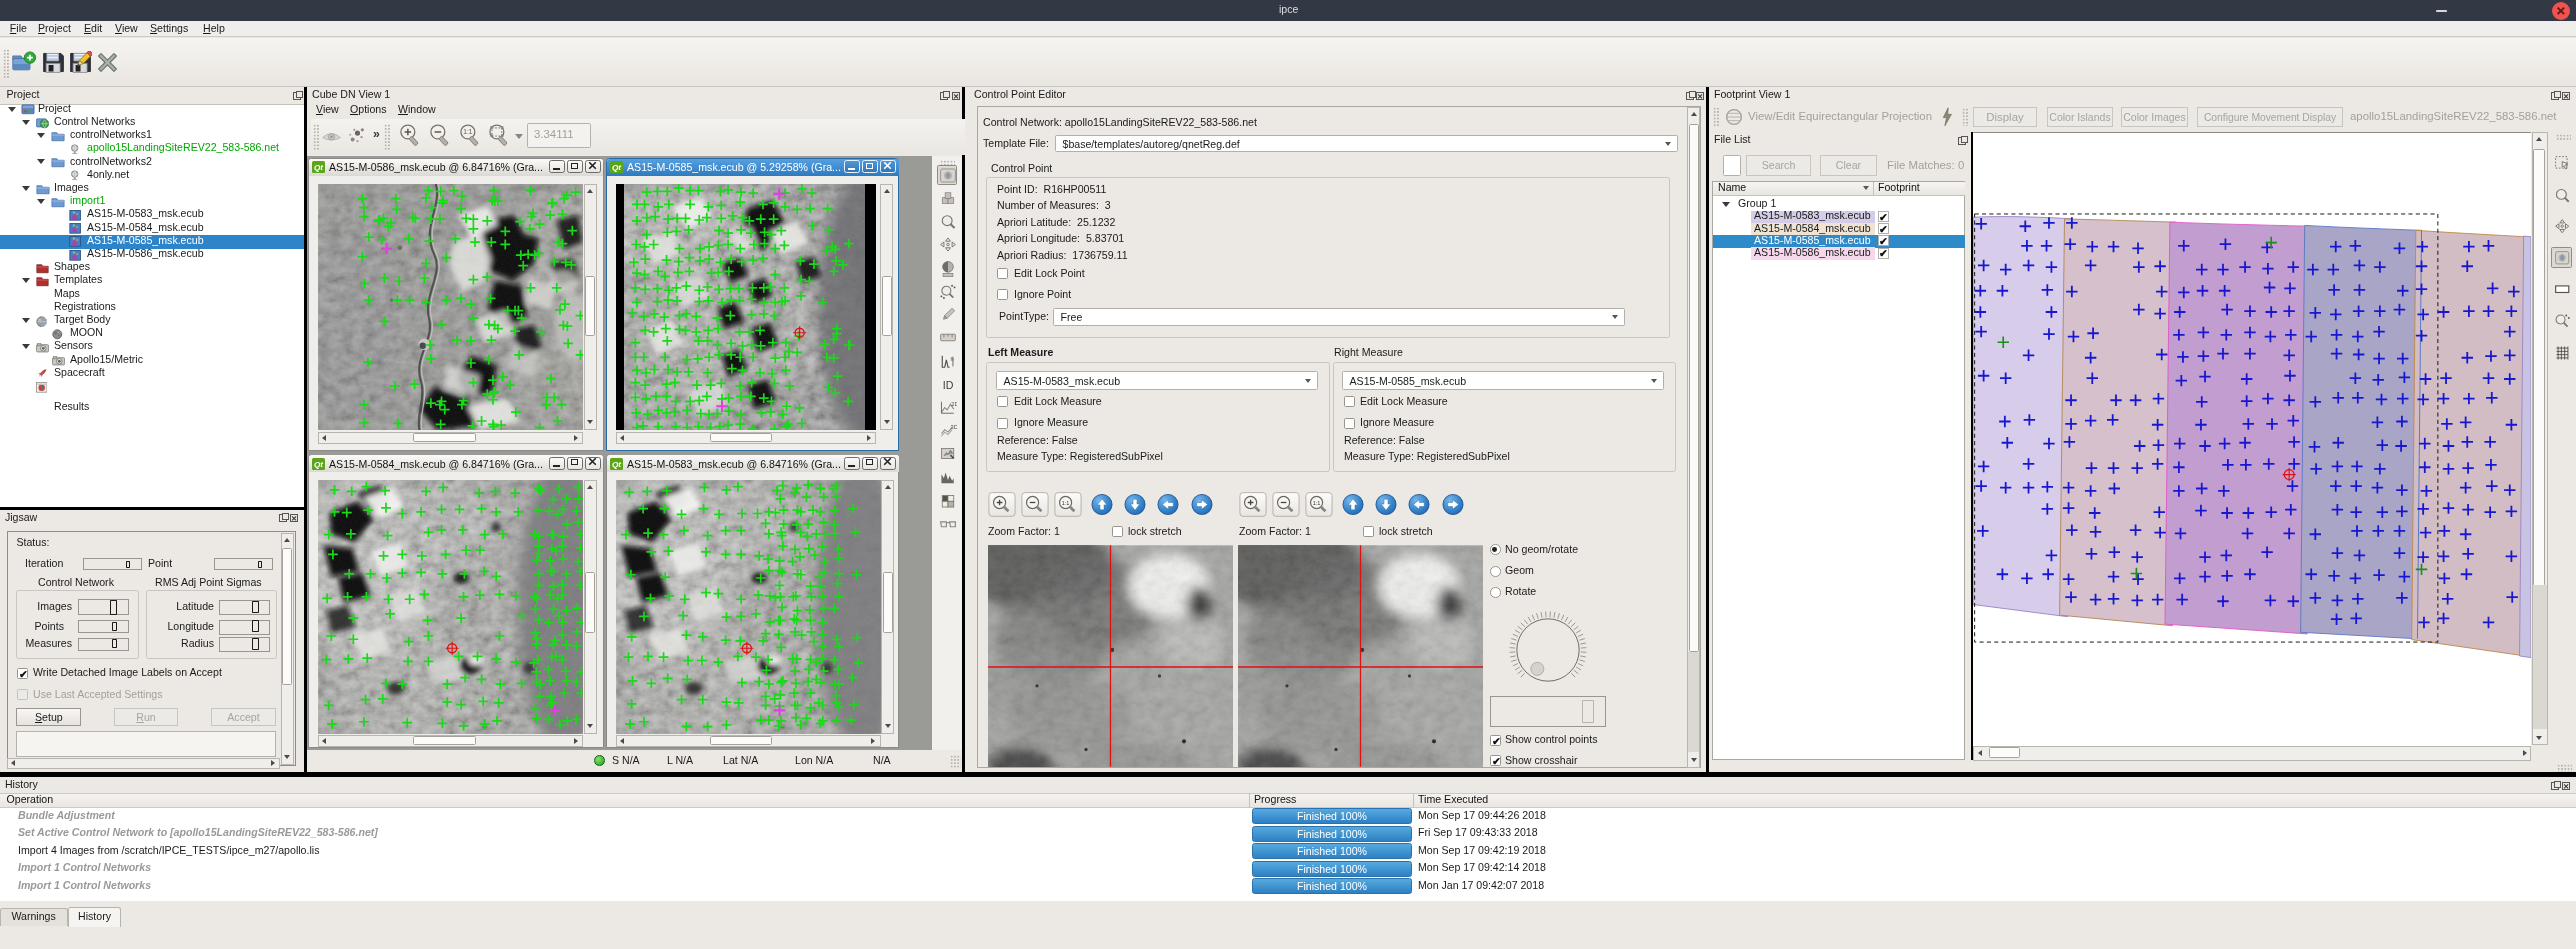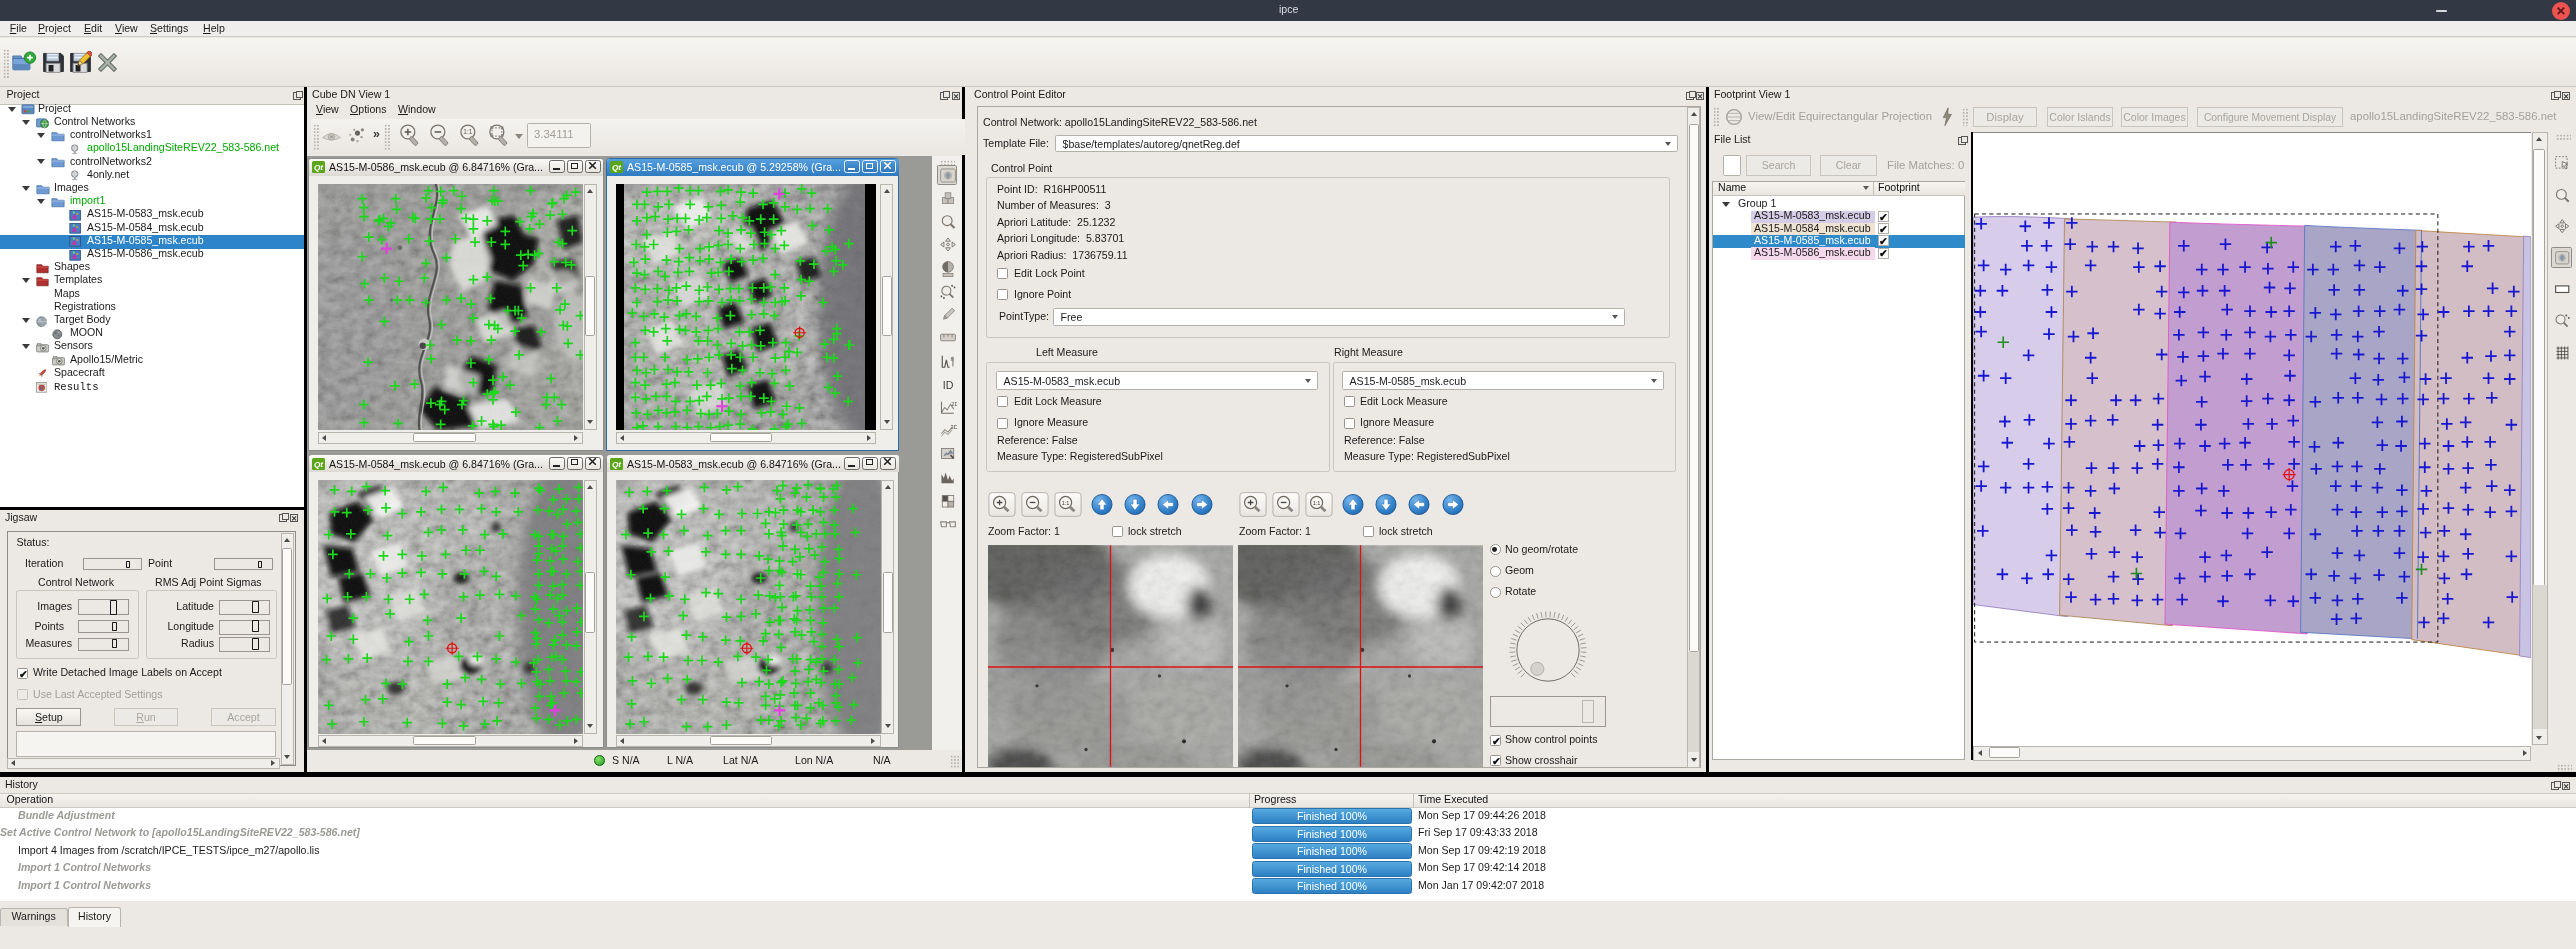--- a/index.html
+++ b/index.html
@@ -249,21 +249,21 @@
       </g>
     </svg></div>
 <div class="ab t" style="left:54px;top:366px;">Spacecraft</div>
 <div class="ab" style="left:36px;top:381px"><svg width="11.4" height="10.6" viewBox="0 0 14 13">
       <rect x="0.5" y="0.5" width="13" height="12" fill="#f0f0ec" stroke="#909088"></rect>
       <circle cx="7" cy="7" r="4" fill="#d04040"></circle>
       <path d="M7 7 L7 3 A4 4 0 014 10z" fill="#4070c0"></path>
       <path d="M7 7 L10 9.5 A4 4 0 017 3z" fill="#40a040"></path>
       <rect x="2" y="2" width="10" height="1.5" fill="#c0c0b8"></rect>
     </svg></div>
-<div class="ab t" style="left:54px;top:381px;font-family:Liberation Mono, monospace;">Results</div>
+<div class="ab t" style="left:54px;top:400px;">Results</div>
 <div class="ab dockt" style="left:4.9px;top:511px;">Jigsaw</div>
 <div class="fico" style="left:279px;top:514px"></div>
 <div class="xico" style="left:290px;top:514px">✕</div>
 <div class="ab" style="left:6.5px;top:531px;width:289px;height:235px;background:#ECE9E4;border:0.8px solid #8f8c86"></div>
 <div class="ab t" style="left:16.4px;top:536px;">Status:</div>
 <div class="ab t" style="left:25px;top:557px;">Iteration</div>
 <div class="lcdbox" style="left:83px;top:558px;width:59px;height:12.3px"></div>
 <div class="lcd0" style="left:126px;top:561px;width:4.1px;height:7.4px"></div>
 <div class="ab t" style="left:148px;top:557px;">Point</div>
 <div class="lcdbox" style="left:214px;top:558px;width:59px;height:12.3px"></div>
@@ -716,21 +716,21 @@
 <div class="ab t" style="left:997px;top:249px;text-align:center;">Apriori Radius:&nbsp; 1736759.11</div>
 <div class="cb" style="left:997px;top:268px"></div>
 <div class="ab t" style="left:1014px;top:267px;">Edit Lock Point</div>
 <div class="cb" style="left:997px;top:289px"></div>
 <div class="ab t" style="left:1014px;top:288px;">Ignore Point</div>
 <div class="ab t" style="left:999px;top:310px;">PointType:</div>
 <div class="combo" style="left:1053px;top:308px;width:572px;height:18px">
     <div class="cx" style="font-size:10.6px">Free</div>
     <div class="car"></div>
   </div>
-<div class="ab t" style="left:1036px;top:346px;">Left Measure</div>
+<div class="ab t" style="left:988px;top:346px;font-weight:bold;">Left Measure</div>
 <div class="ab gb" style="left:986px;top:362px;width:344px;height:110px"></div>
 <div class="combo" style="left:996px;top:371px;width:322px;height:19px">
     <div class="cx" style="font-size:10.6px">AS15-M-0583_msk.ecub</div>
     <div class="car"></div>
   </div>
 <div class="cb" style="left:997px;top:396px"></div>
 <div class="ab t" style="left:1014px;top:395px;">Edit Lock Measure</div>
 <div class="cb" style="left:997px;top:418px"></div>
 <div class="ab t" style="left:1014px;top:416px;">Ignore Measure</div>
 <div class="ab t" style="left:997px;top:434px;">Reference: False</div>
@@ -1037,21 +1037,21 @@
 <div class="ab" style="left:0;top:793px;width:2576px;height:14.7px;background:linear-gradient(#f5f3f0,#e9e6e1);border-top:0.8px solid #cdcac5;border-bottom:0.8px solid #cdcac5"></div>
 <div class="ab hdr" style="left:6.5px;top:793px;">Operation</div>
 <div class="ab" style="left:1249px;top:793px;width:0.8px;height:14.7px;background:#c5c2bc"></div>
 <div class="ab hdr" style="left:1254px;top:793px;">Progress</div>
 <div class="ab" style="left:1413px;top:793px;width:0.8px;height:14.7px;background:#c5c2bc"></div>
 <div class="ab hdr" style="left:1418px;top:793px;">Time Executed</div>
 <div class="ab" style="left:0;top:808px;width:2576px;height:93px;background:#fff"></div>
 <div class="ab t" style="left:18px;top:809px;color:#9b9995;font-weight:bold;font-style:italic;">Bundle Adjustment</div>
 <div class="ab" style="left:1252px;top:808px;width:160px;height:15.5px;background:linear-gradient(#56aadf,#2d80c3);border:0.8px solid #2a72ae;border-radius:2.5px;color:#fff;font-size:10.6px;text-align:center;line-height:14.7px">Finished 100%</div>
 <div class="ab t" style="left:1418px;top:809px;">Mon Sep 17 09:44:26 2018</div>
-<div class="ab t" style="left:0;top:826px;color:#9b9995;font-weight:bold;font-style:italic;">Set Active Control Network to [apollo15LandingSiteREV22_583-586.net]</div>
+<div class="ab t" style="left:18px;top:826px;color:#9b9995;font-weight:bold;font-style:italic;">Set Active Control Network to [apollo15LandingSiteREV22_583-586.net]</div>
 <div class="ab" style="left:1252px;top:826px;width:160px;height:15.5px;background:linear-gradient(#56aadf,#2d80c3);border:0.8px solid #2a72ae;border-radius:2.5px;color:#fff;font-size:10.6px;text-align:center;line-height:14.7px">Finished 100%</div>
 <div class="ab t" style="left:1418px;top:826px;">Fri Sep 17 09:43:33 2018</div>
 <div class="ab t" style="left:18px;top:844px;">Import 4 Images from /scratch/IPCE_TESTS/ipce_m27/apollo.lis</div>
 <div class="ab" style="left:1252px;top:843px;width:160px;height:15.5px;background:linear-gradient(#56aadf,#2d80c3);border:0.8px solid #2a72ae;border-radius:2.5px;color:#fff;font-size:10.6px;text-align:center;line-height:14.7px">Finished 100%</div>
 <div class="ab t" style="left:1418px;top:844px;">Mon Sep 17 09:42:19 2018</div>
 <div class="ab t" style="left:18px;top:861px;color:#9b9995;font-weight:bold;font-style:italic;">Import 1 Control Networks</div>
 <div class="ab" style="left:1252px;top:861px;width:160px;height:15.5px;background:linear-gradient(#56aadf,#2d80c3);border:0.8px solid #2a72ae;border-radius:2.5px;color:#fff;font-size:10.6px;text-align:center;line-height:14.7px">Finished 100%</div>
 <div class="ab t" style="left:1418px;top:861px;">Mon Sep 17 09:42:14 2018</div>
 <div class="ab t" style="left:18px;top:879px;color:#9b9995;font-weight:bold;font-style:italic;">Import 1 Control Networks</div>
 <div class="ab" style="left:1252px;top:878px;width:160px;height:15.5px;background:linear-gradient(#56aadf,#2d80c3);border:0.8px solid #2a72ae;border-radius:2.5px;color:#fff;font-size:10.6px;text-align:center;line-height:14.7px">Finished 100%</div>

